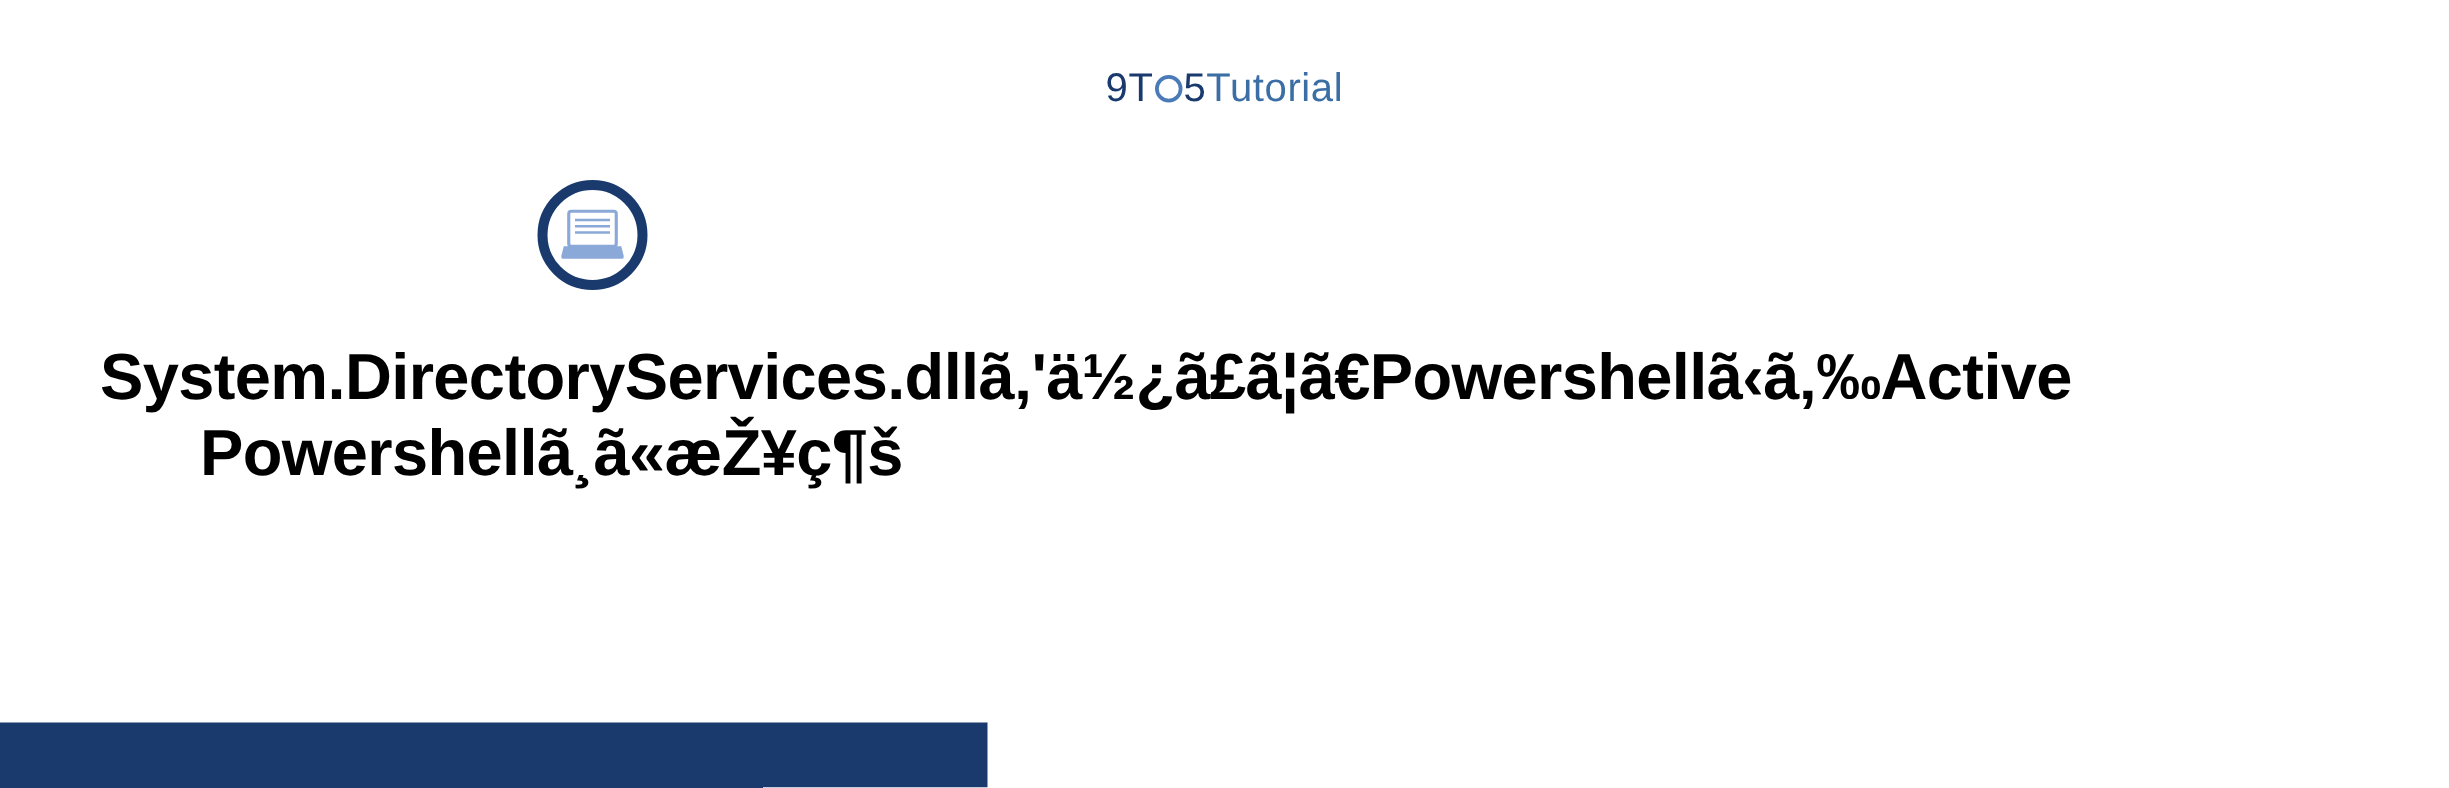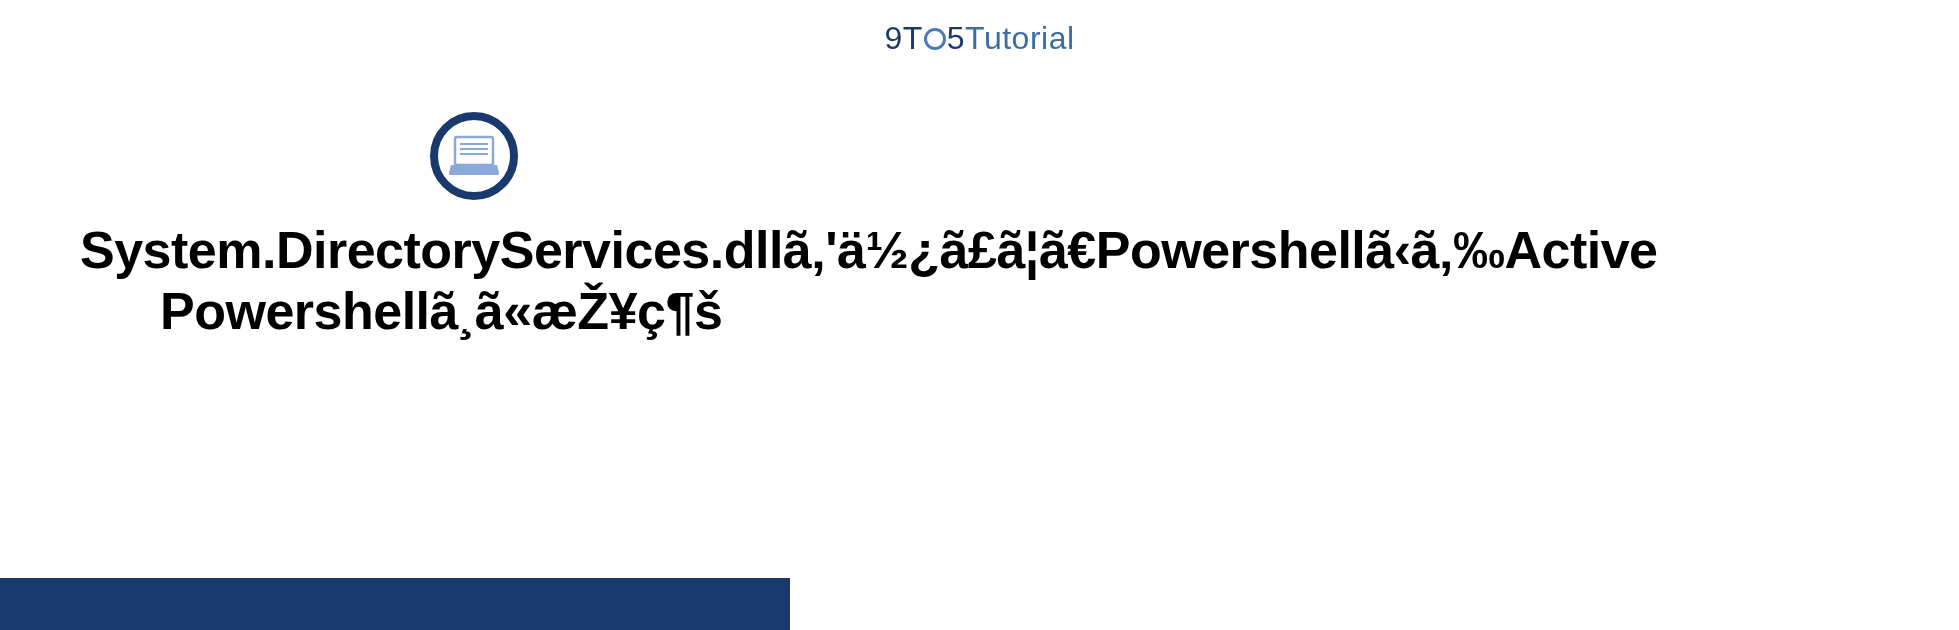--- a/index.html
+++ b/index.html
@@ -8,20 +8,21 @@
     background: #ffffff;
     width: 1959px;
     height: 630px;
     overflow: hidden;
     position: relative;
   }
   .header {
     width: 100%;
     text-align: center;
     padding-top: 20px;
+    margin-top: 32px;
   }
   .logo {
     display: inline-block;
     font-size: 32px;
     font-weight: 400;
     letter-spacing: 0.5px;
   }
   .logo-9t { color: #1a3a6e; font-weight: 500; }
   .logo-circle {
     display: inline-block;
@@ -47,21 +48,21 @@
     border-radius: 50%;
     display: flex;
     align-items: center;
     justify-content: center;
     background: #ffffff;
   }
   .laptop-svg {
     display: block;
   }
   .title-block {
-    margin-top: 20px;
+    margin-top: 40px;
     padding-left: 80px;
     padding-right: 0;
   }
   .article-title {
     font-size: 52px;
     font-weight: 700;
     color: #000000;
     line-height: 1.18;
     white-space: nowrap;
     letter-spacing: -0.5px;

